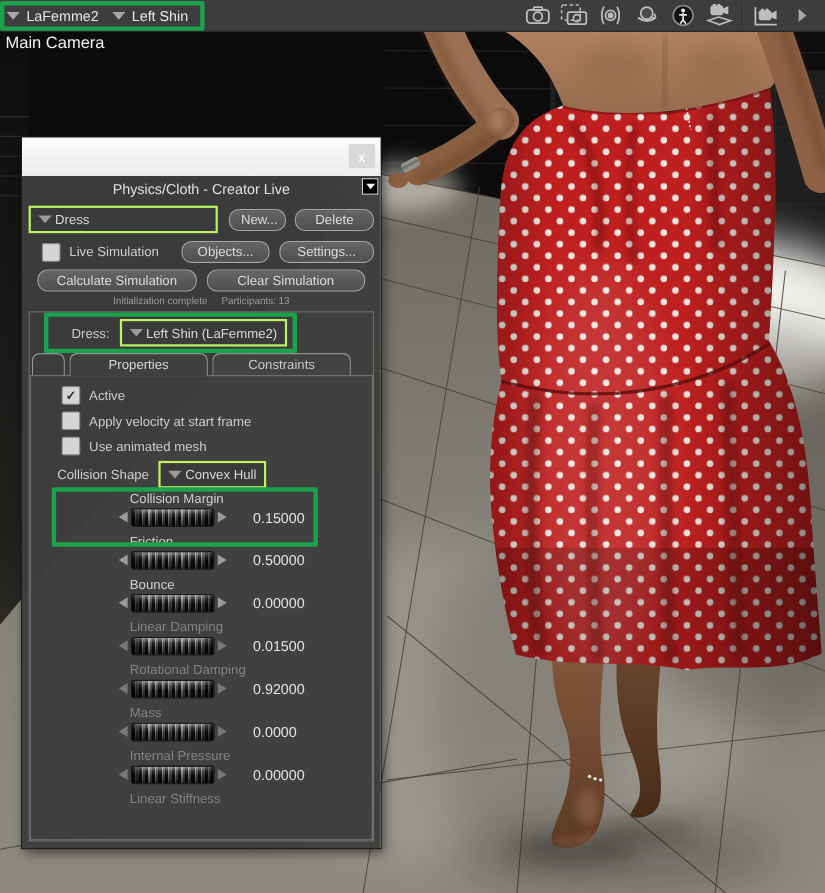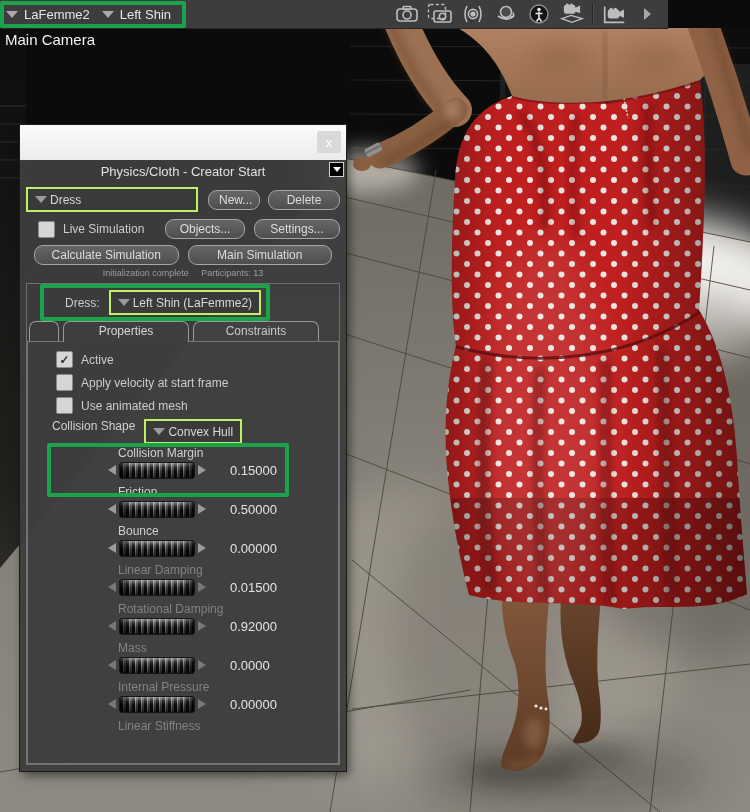--- a/index.html
+++ b/index.html
@@ -1,20 +1,20 @@
 <!DOCTYPE html>
 <html><head>
 <meta charset="utf-8">
 <style>
   html,body{margin:0;padding:0;background:#222;}
   .screen{position:relative;width:750px;height:812px;overflow:hidden;
           font-family:"Liberation Sans",sans-serif;background:#0b0b0b;
           -webkit-font-smoothing:antialiased;}
   
-  .topbar{position:absolute;left:0;top:0;width:668px;height:28px;background:#3d3d3d;
+  .topbar{position:absolute;left:0;top:0;width:750px;height:28px;background:#3d3d3d;
           border-bottom:1px solid #262626;display:flex;align-items:center;z-index:40;}
   .topbar-left{position:relative;display:flex;align-items:center;height:28px;padding-left:4px;}
   .tri-down{width:0;height:0;border-left:6px solid transparent;border-right:6px solid transparent;
             border-top:7px solid #a8a8a8;display:inline-block;margin:0 6px 0 2px;}
   .topbar-label{color:#e6e6e6;font-size:13px;margin-right:10px;white-space:nowrap;}
   .hl-box{position:absolute;border:4px solid #1CA24B;border-radius:2px;pointer-events:none;z-index:60;}
   .hl-topbar{left:0;top:1px;width:178px;height:19px;}
   .topbar-icons{margin-left:auto;display:flex;align-items:center;gap:7px;padding-right:8px;}
   .tico{width:26px;height:24px;display:flex;align-items:center;justify-content:center;}
   .tico svg{display:block;}
@@ -68,21 +68,21 @@
   .object-label{color:#cccccc;margin-right:9px;}
   .hl-object{left:13px;top:0px;width:222px;height:29px;}
   .tabbar{display:flex;align-items:flex-end;height:20px;padding:0 2px;}
   .tab{border:1px solid #9a9a9a;border-bottom:none;border-radius:7px 7px 0 0;background:#424242;
        color:#c8c8c8;font-size:12px;text-align:center;height:19px;line-height:19px;cursor:default;}
   .tab-stub{width:28px;background:#3c3c3c;}
   .tab-main{width:124px;margin-left:4px;}
   .tab.active{background:#3f3f3f;color:#d6d6d6;position:relative;z-index:2;margin-bottom:-1px;height:20px;}
   .tabcontent{border:1px solid #777;margin:0;padding:6px 0 8px 0;background:rgba(63,63,63,.5);}
   .check-row{display:flex;align-items:center;padding-left:28px;height:23px;}
-  .shape-row{display:flex;padding-left:24px;height:24px;margin-top:2px;}
+  .shape-row{display:flex;align-items:center;padding-left:24px;height:24px;margin-top:2px;}
   .shape-label{color:#cfcfcf;margin-right:9px;}
   
   .srow{position:relative;margin-top:3px;height:36px;}
   .slabel{margin-left:90px;font-size:12px;color:#cfcfcf;height:14px;line-height:14px;}
   .srow.disabled .slabel{color:#828282;}
   .sctrl{display:flex;align-items:center;margin-left:80px;height:20px;}
   .arrL{width:0;height:0;border-top:5px solid transparent;border-bottom:5px solid transparent;
         border-right:8px solid #9b9b9b;margin-right:3px;}
   .arrR{width:0;height:0;border-top:5px solid transparent;border-bottom:5px solid transparent;
         border-left:8px solid #9b9b9b;margin-left:3px;}
@@ -342,21 +342,21 @@
   </div>
 
   <div class="panel">
     <div class="panel-titlebar">
       <button class="close-btn">x</button>
     </div>
     <div class="panel-body">
       <div class="panel-menu-btn">
           <span class="mtri"></span>
         </div>
-      <div class="panel-title">Physics/Cloth - Creator Start</div>
+      <div class="panel-title">Physics/Cloth - Creator Live</div>
 
       <div class="prow">
         <div class="combo combo-wide">
           <span class="tri-down"></span>
           <span>Dress</span>
         </div>
         <button class="pbtn btn-new">New...</button>
         <button class="pbtn btn-delete">Delete</button>
       </div>
 
@@ -365,21 +365,21 @@
         <span class="cb"></span>
         <span class="cb-label">Live Simulation</span>
         <span class="btns">
           <button class="pbtn btn-objects">Objects...</button>
           <button class="pbtn btn-settings">Settings...</button>
         </span>
       </div>
 
       <div class="calc-row">
         <button class="pbtn">Calculate Simulation</button>
-        <button class="pbtn">Main Simulation</button>
+        <button class="pbtn">Clear Simulation</button>
       </div>
 
       <div class="status">
         <span>Initialization complete</span>
         <span>Participants: 13</span>
       </div>
 
       <div class="groupbox">
         <div class="object-row">
           <div class="hl-box hl-object"></div>

